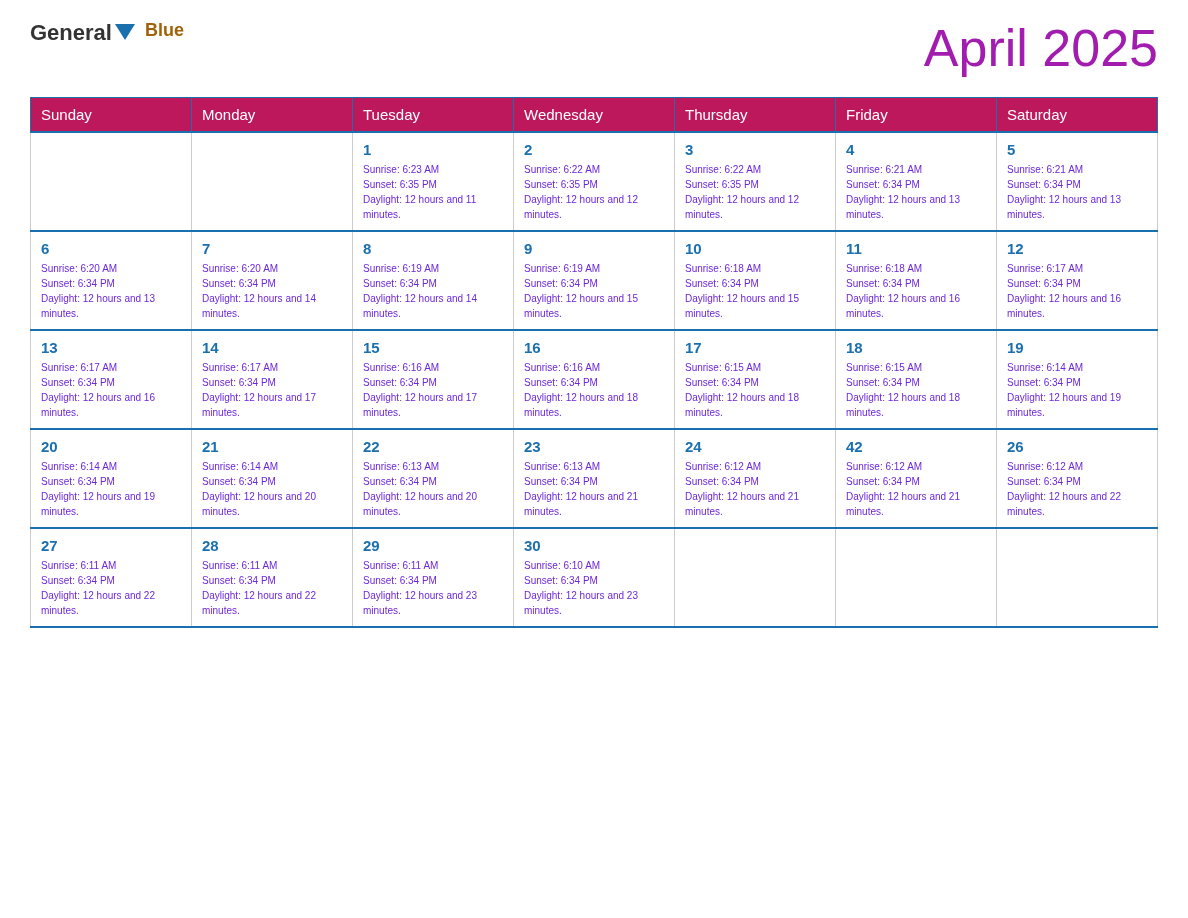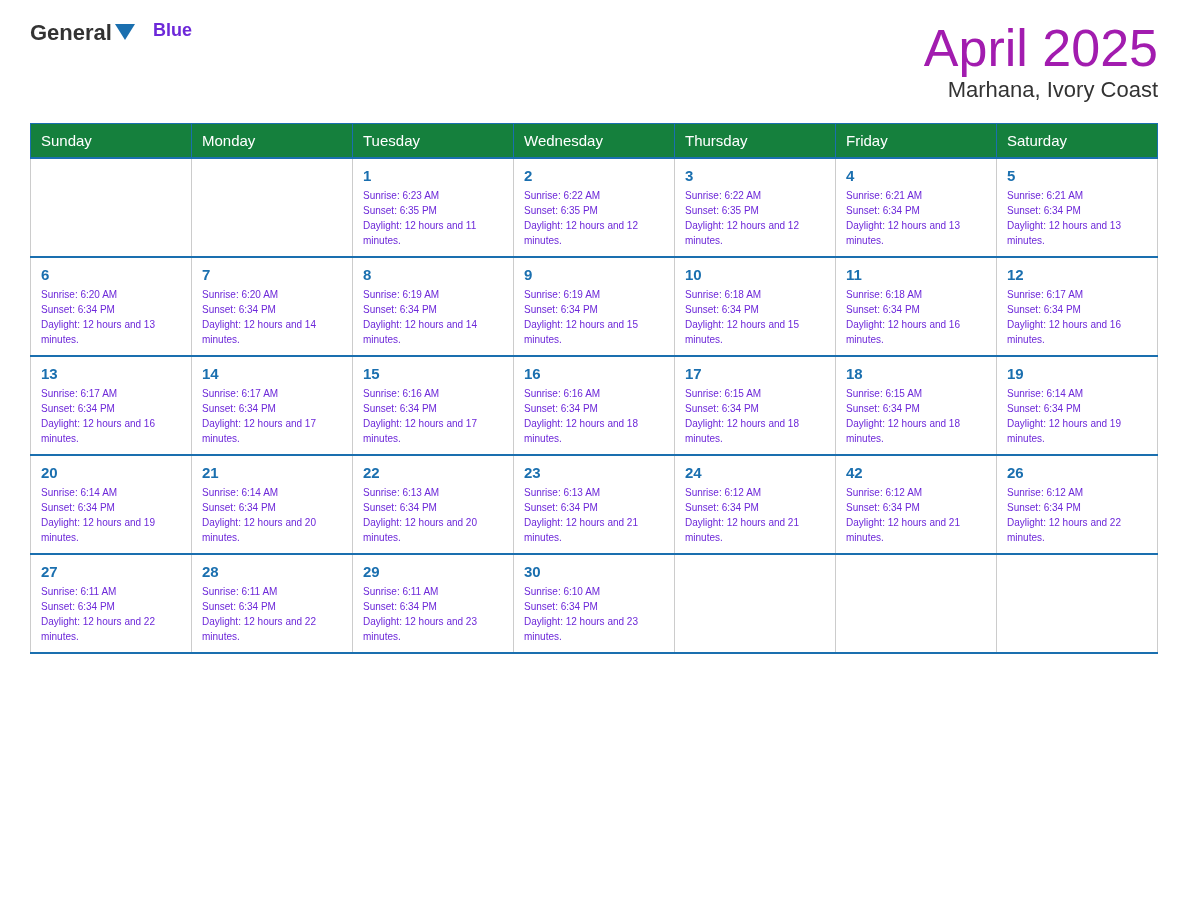--- a/index.html
+++ b/index.html
@@ -33,24 +33,24 @@
     .logo-triangle {
       width: 0;
       height: 0;
       border-left: 10px solid transparent;
       border-right: 10px solid transparent;
       border-top: 16px solid #1a6faf;
       margin-left: 3px;
       margin-bottom: 2px;
     }
     .logo-subtitle {
-      color: #6d28d9;
+      color: #a16207;
       font-size: 18px;
       font-weight: bold;
-      margin-left: 18px;
+      margin-left: 10px;
     }
     .title-block {
       text-align: right;
     }
     .title-block h1 {
       font-size: 52px;
       font-weight: normal;
       color: #a21caf;
       line-height: 1.1;
     }
@@ -58,21 +58,21 @@
       font-size: 22px;
       font-weight: normal;
       color: #333;
     }
     .calendar {
       width: 100%;
       border-collapse: collapse;
       border: 1px solid #ccc;
     }
     .calendar th {
-      background: #15803d;
+      background: #be185d;
       color: #fff;
       padding: 8px 10px;
       text-align: left;
       font-size: 15px;
       font-weight: normal;
       border: 1px solid #1a6faf;
     }
     .calendar td {
       vertical-align: top;
       padding: 8px 10px;
@@ -102,21 +102,20 @@
 <div class="header">
   <div class="logo">
     <div class="logo-top">
       <span class="logo-general">General</span>
       <div class="logo-triangle"></div>
     </div>
     <div class="logo-subtitle">Blue</div>
   </div>
   <div class="title-block">
     <h1>April 2025</h1>
-    <h2>Marhana, Ivory Coast</h2>
   </div>
 </div>
 
 <table class="calendar">
   <thead>
     <tr>
 
     <th>Sunday</th>
         <th>Monday</th>
         <th>Tuesday</th>

